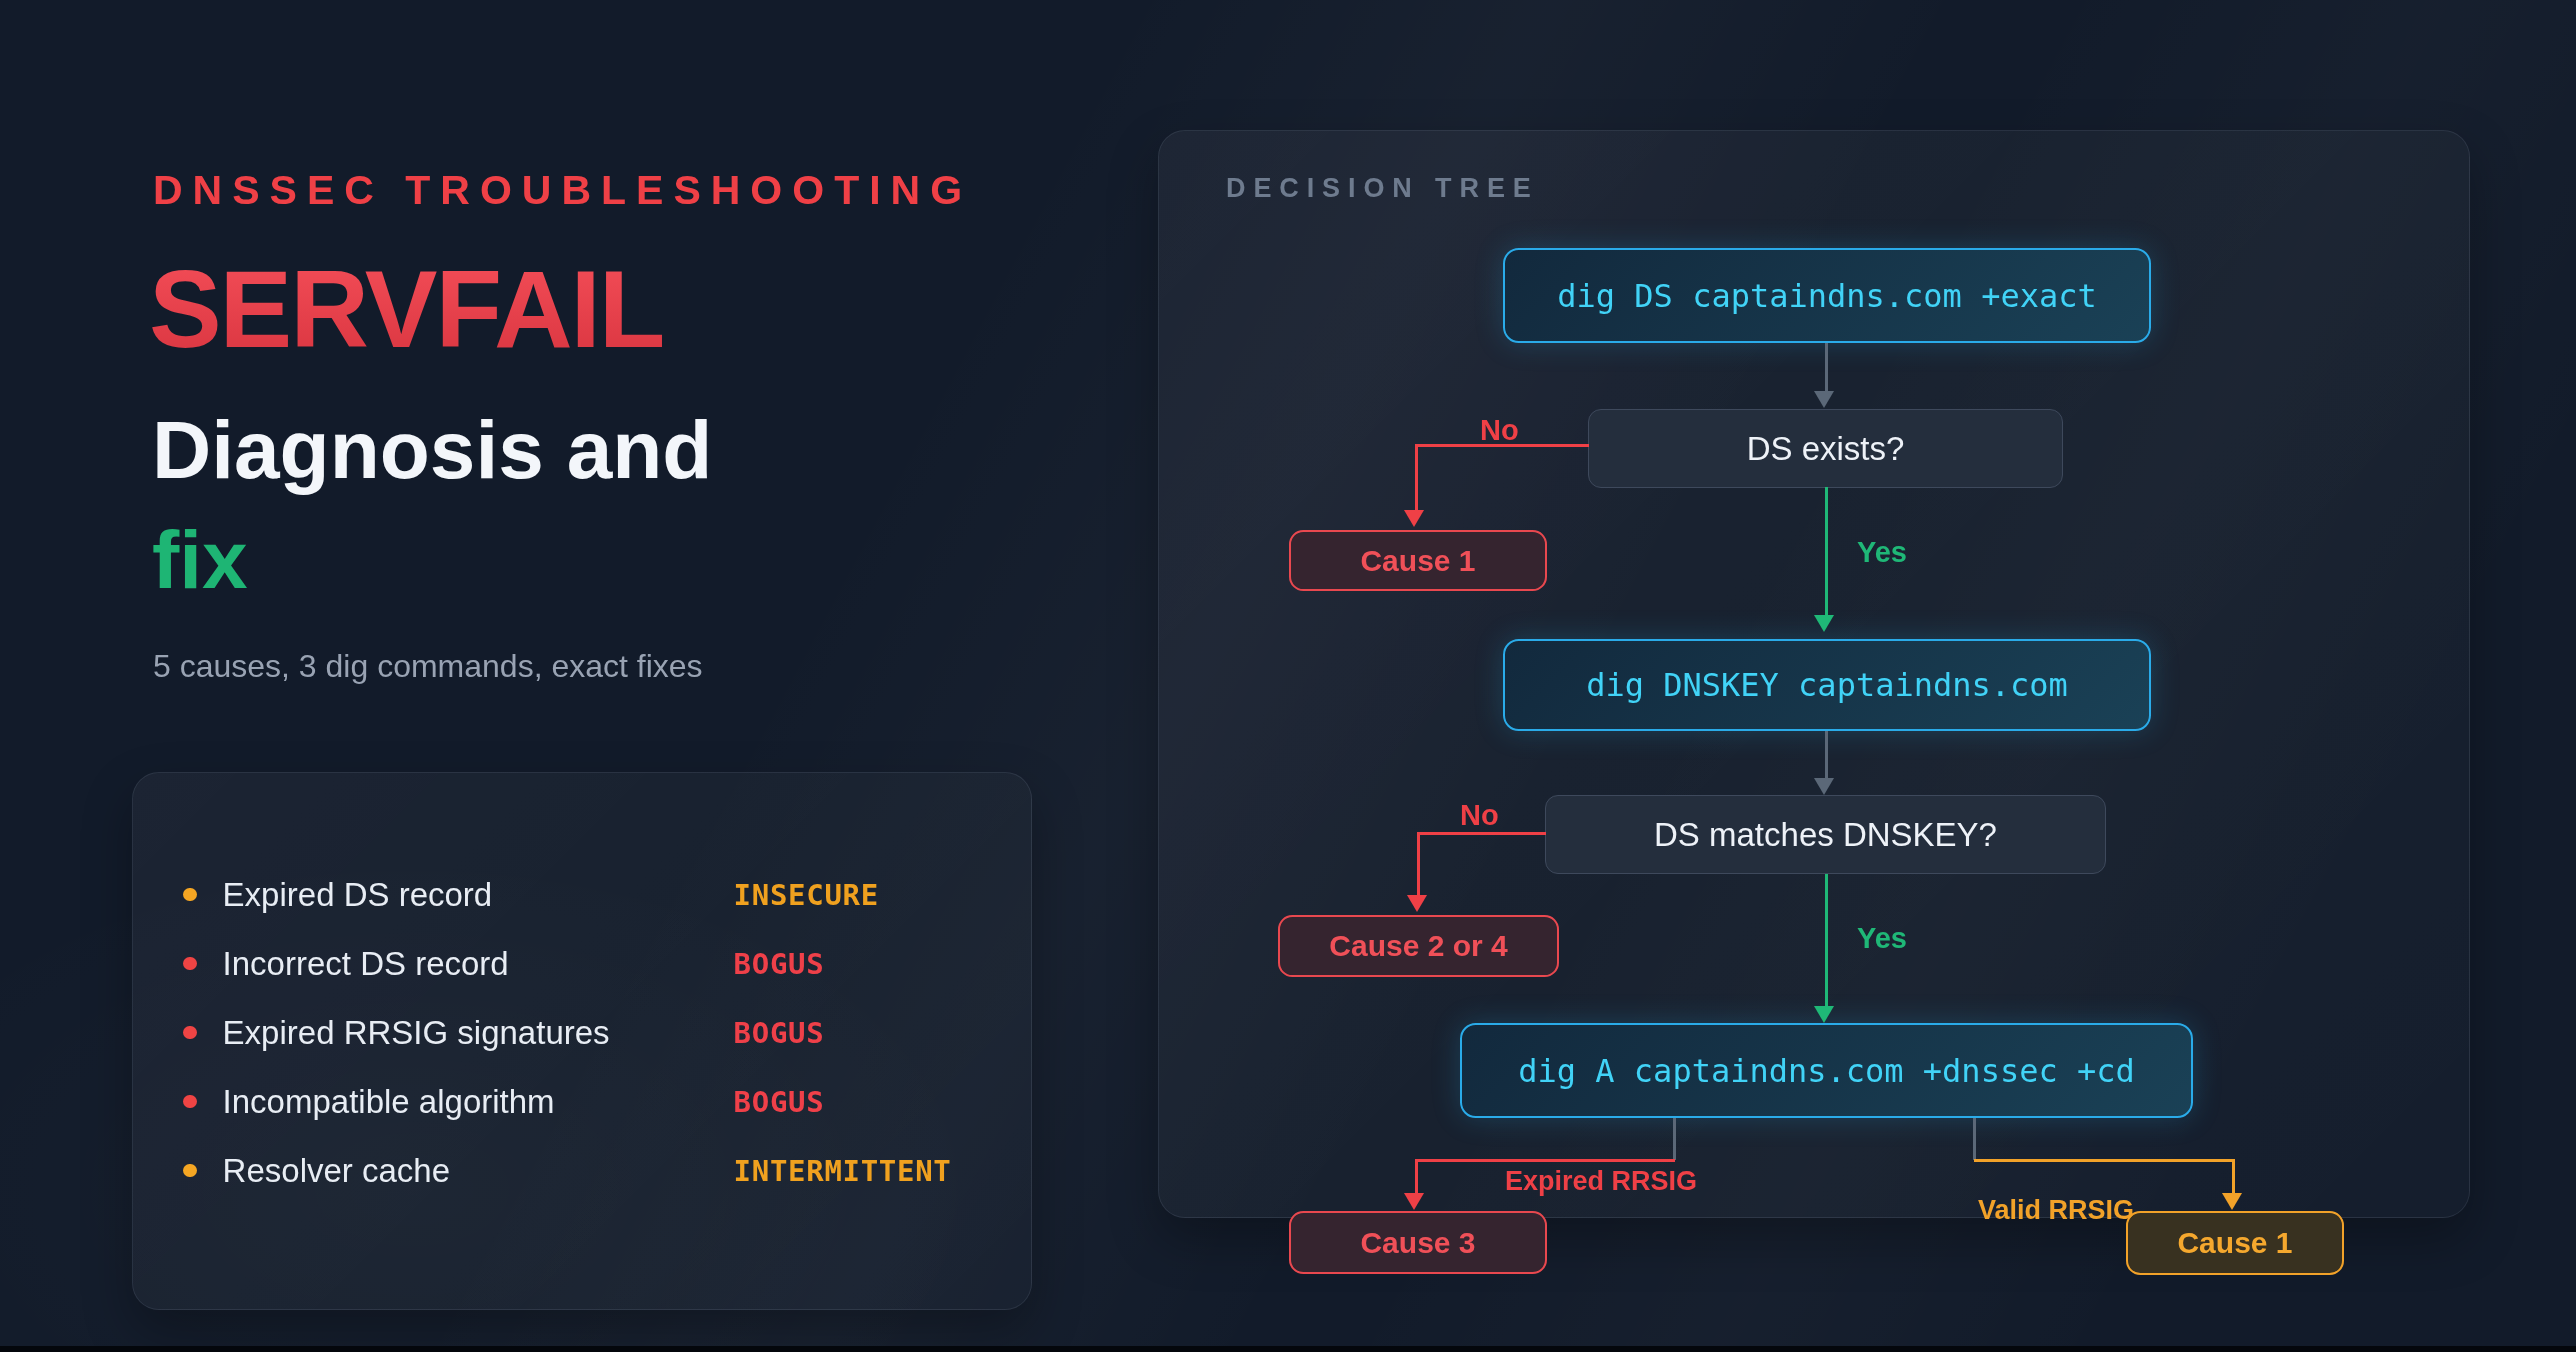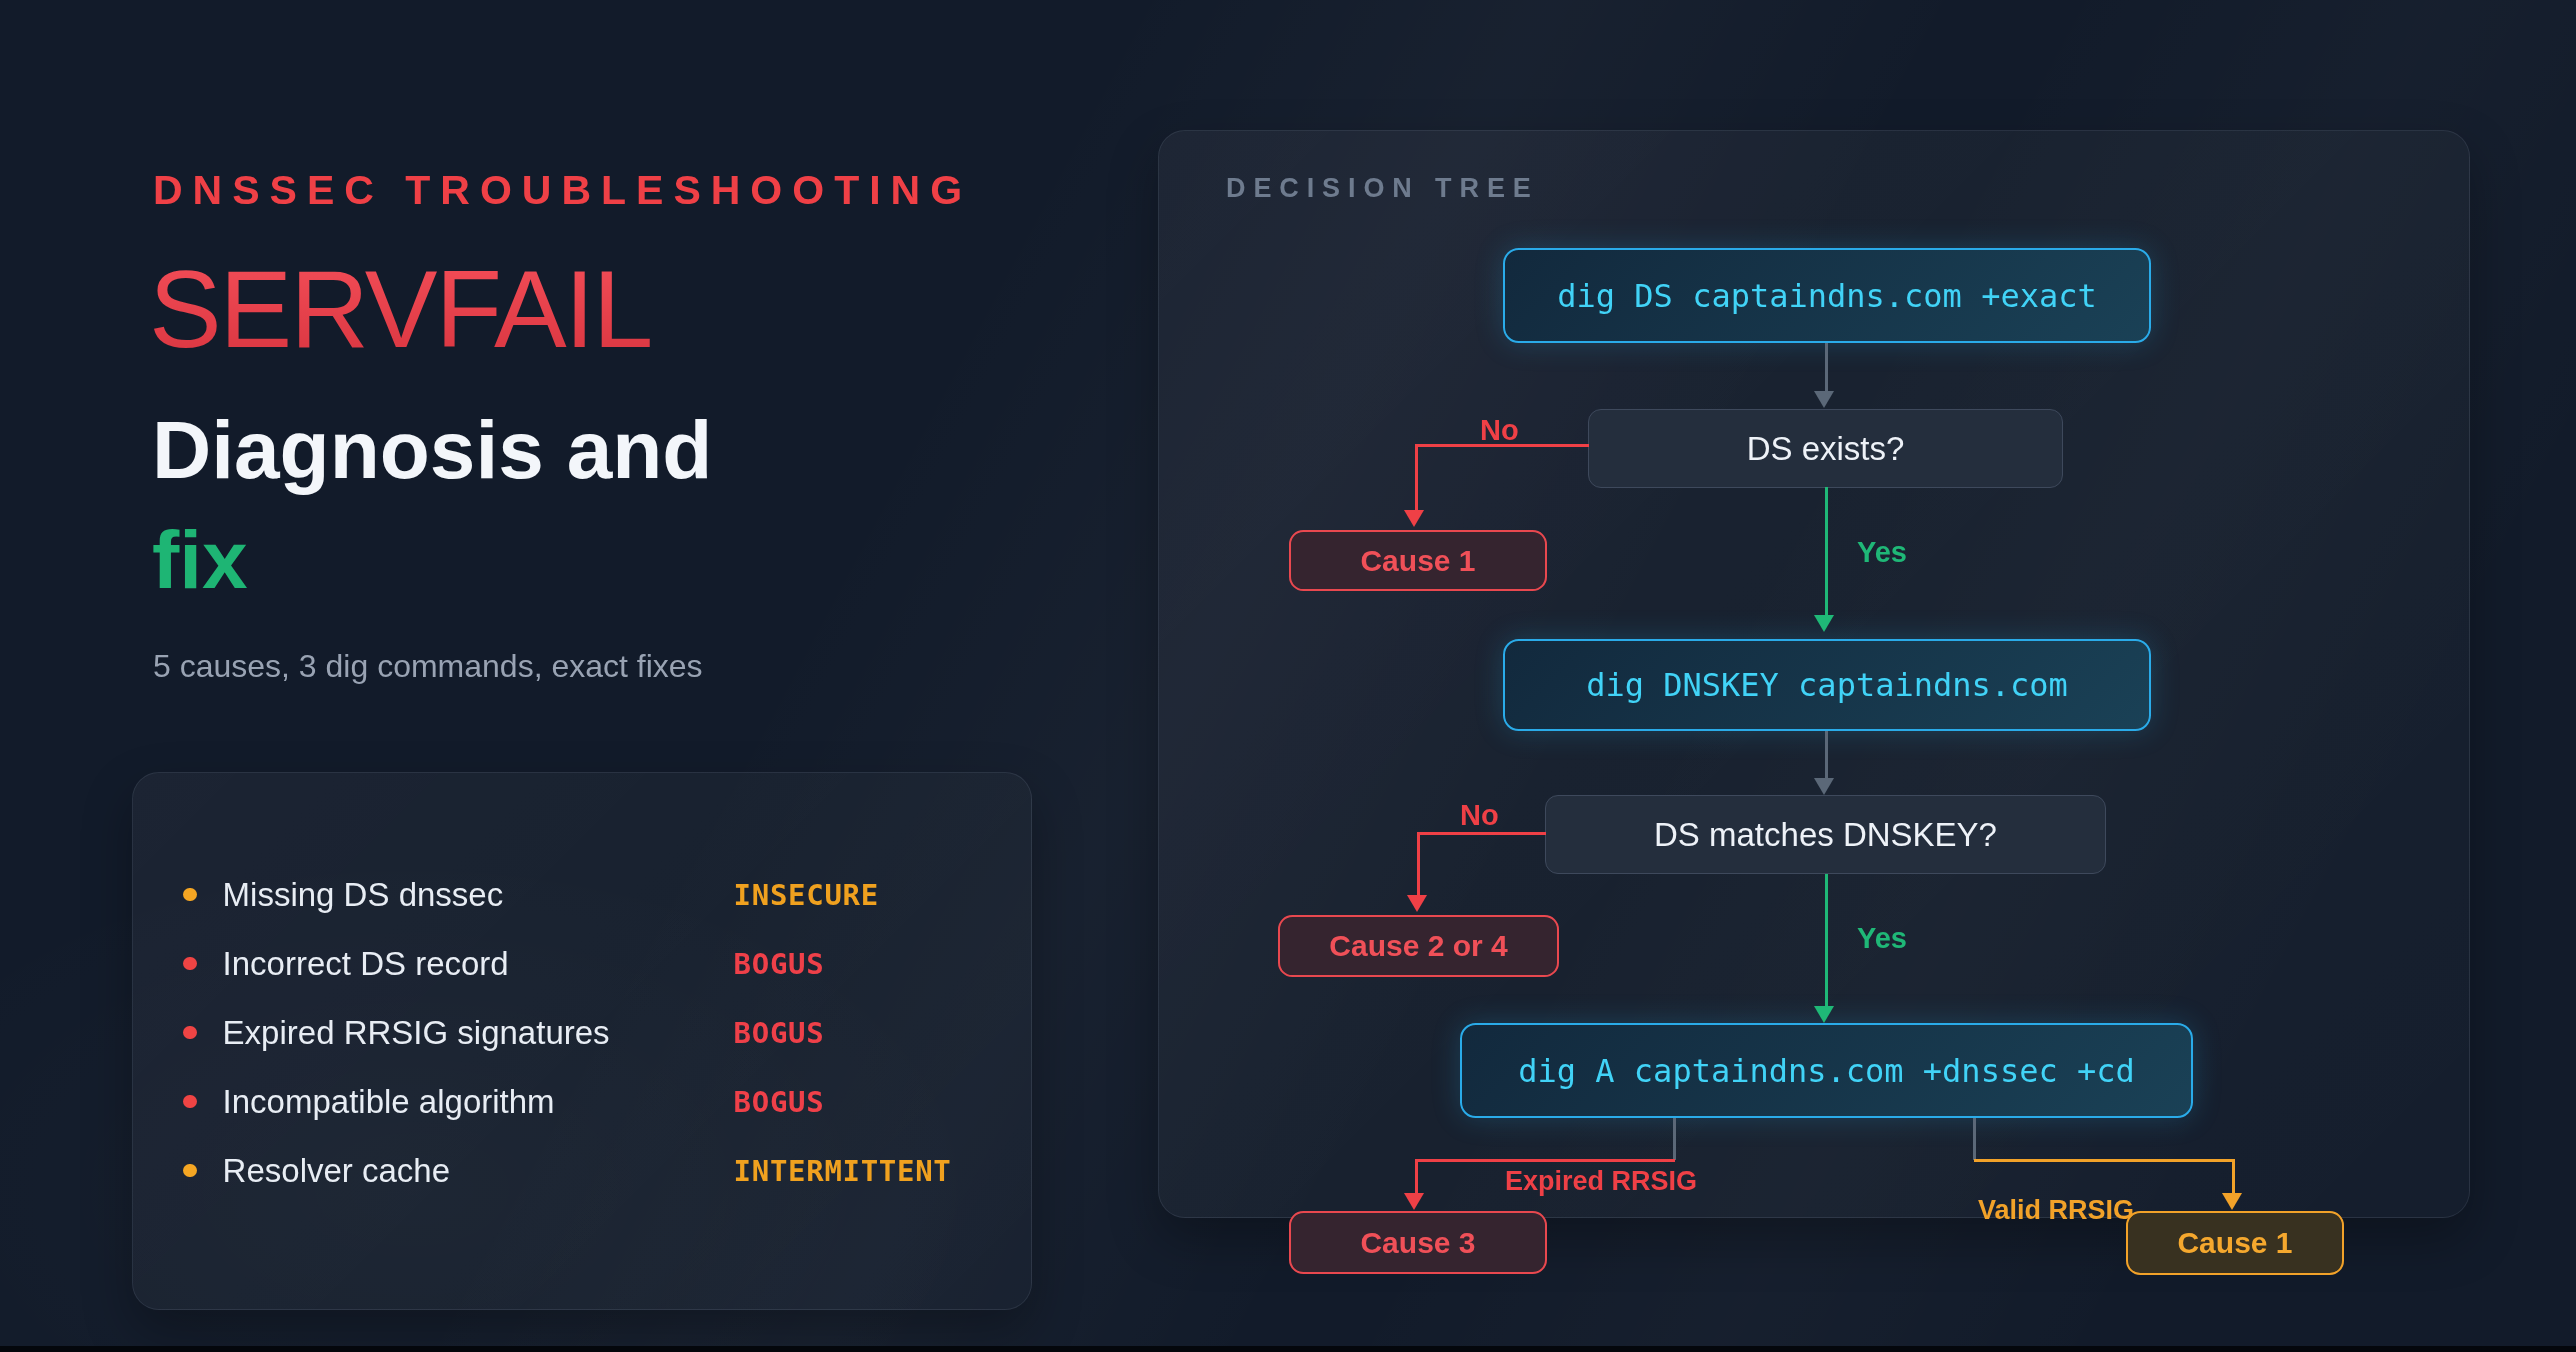--- a/index.html
+++ b/index.html
@@ -20,21 +20,21 @@
   }
   .bottom-edge { position:absolute; left:0; right:0; bottom:0; height:5.7px; background:#04070c; }
 
   
   .eyebrow {
     position:absolute; left:153px; top:167px;
     font-size:41px; font-weight:700; letter-spacing:10px; color:#ef4046;
   }
   .big-title {
     position:absolute; left:149px; top:252px;
-    font-size:109px; font-weight:400; letter-spacing:-2.1px; line-height:1.05;
+    font-size:109px; font-weight:700; letter-spacing:-2.1px; line-height:1.05;
     background:linear-gradient(180deg,#f44e58 0%, #d93540 100%);
     -webkit-background-clip:text; background-clip:text;
     -webkit-text-fill-color:transparent; color:#e83d46;
   }
   .sub-title { position:absolute; left:152px; font-size:82px; font-weight:700; line-height:1; }
   .sub-title.white { top:409px; color:#f3f6fa; }
   .sub-title.green { top:519px; color:#1eb574; }
   .tagline { position:absolute; left:153px; top:648px; font-size:32px; color:#99a3b3; }
 
   
@@ -122,21 +122,21 @@
 <div class="eyebrow">DNSSEC TROUBLESHOOTING</div>
 <div class="big-title">SERVFAIL</div>
 <div class="sub-title white">Diagnosis and</div>
 <div class="sub-title green">fix</div>
 <div class="tagline">5 causes, 3 dig commands, exact fixes</div>
 
 <div class="card" id="causes-card">
   <div class="causes-list">
     <div class="cause-row">
       <span class="dot amber"></span>
-      <span class="cause-label">Missing DS dnssec</span>
+      <span class="cause-label">Expired DS record</span>
       <span class="badge amber">INSECURE</span>
     </div>
     <div class="cause-row">
       <span class="dot red"></span>
       <span class="cause-label">Incorrect DS record</span>
       <span class="badge red">BOGUS</span>
     </div>
     <div class="cause-row">
       <span class="dot red"></span>
       <span class="cause-label">Expired RRSIG signatures</span>

